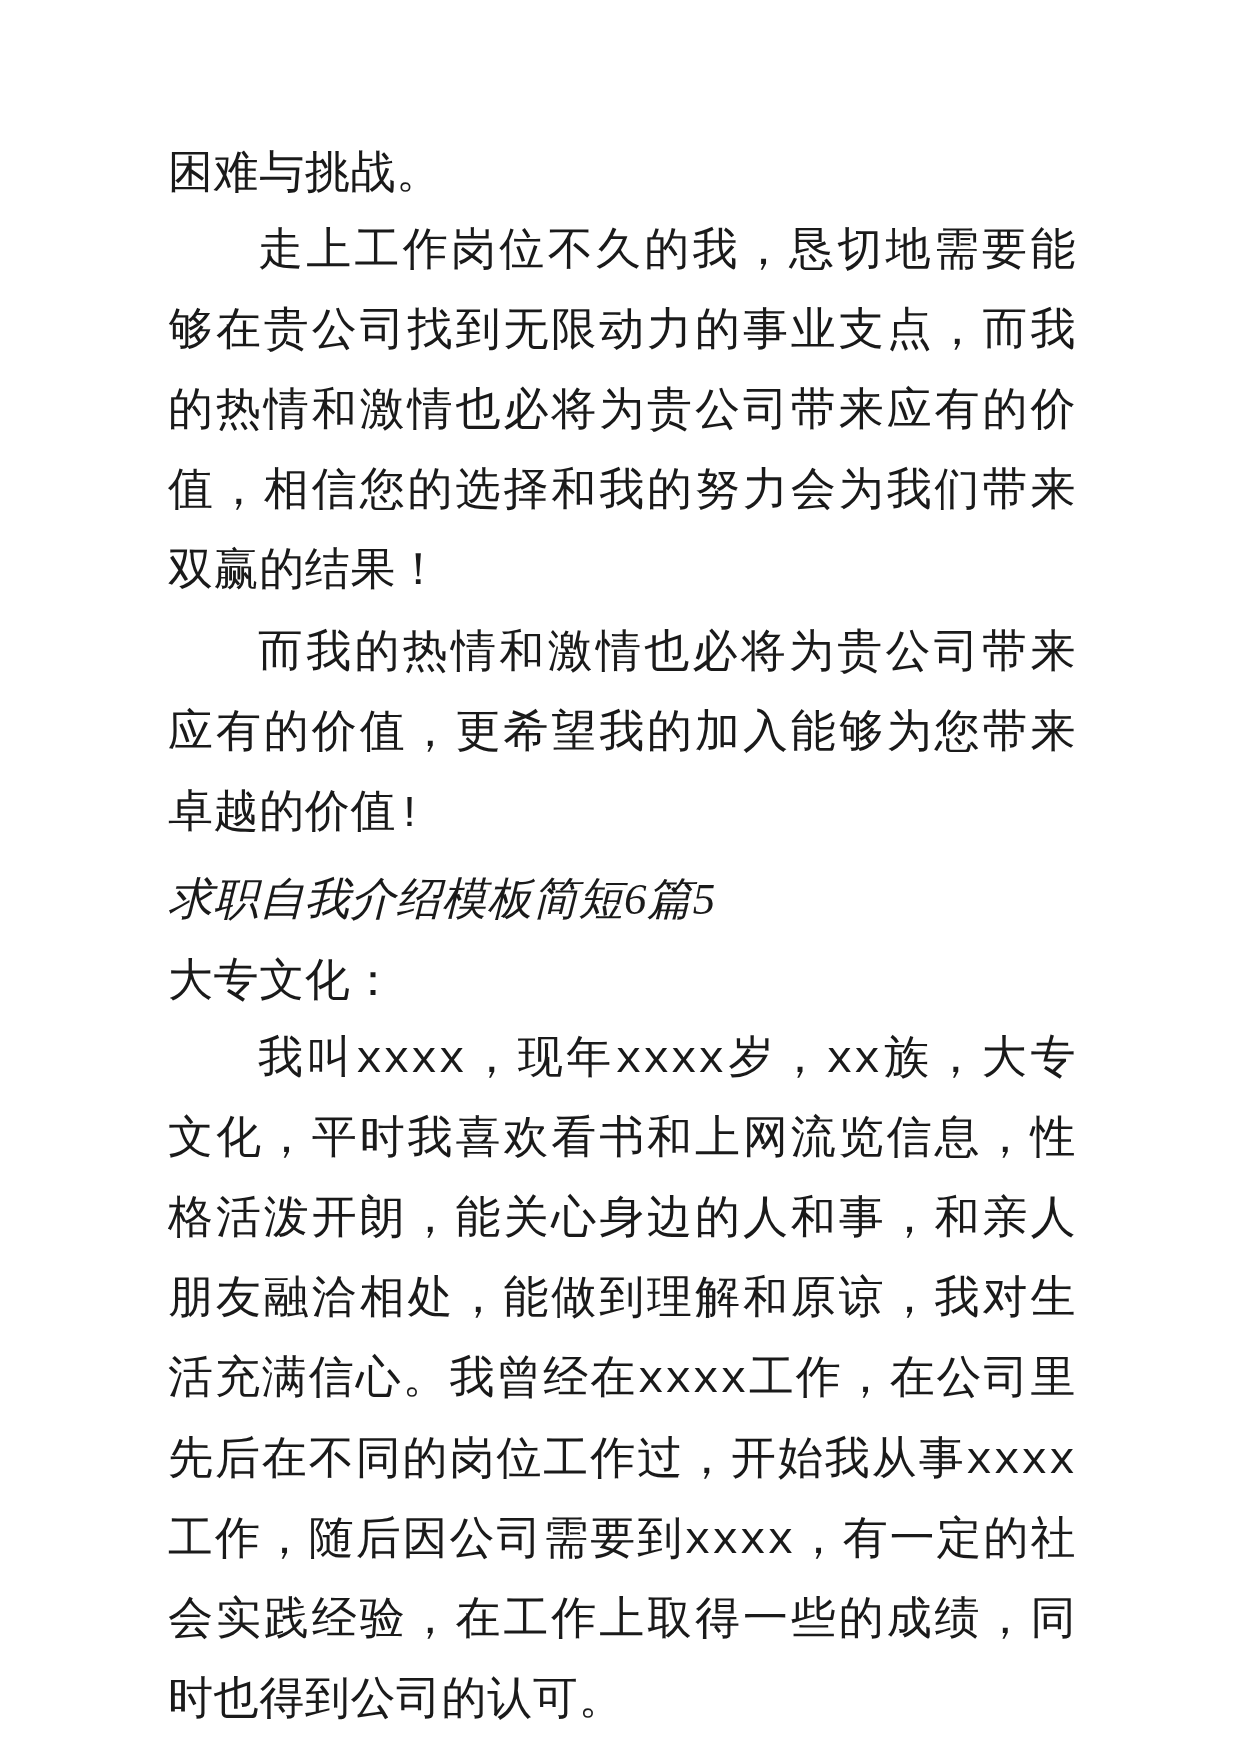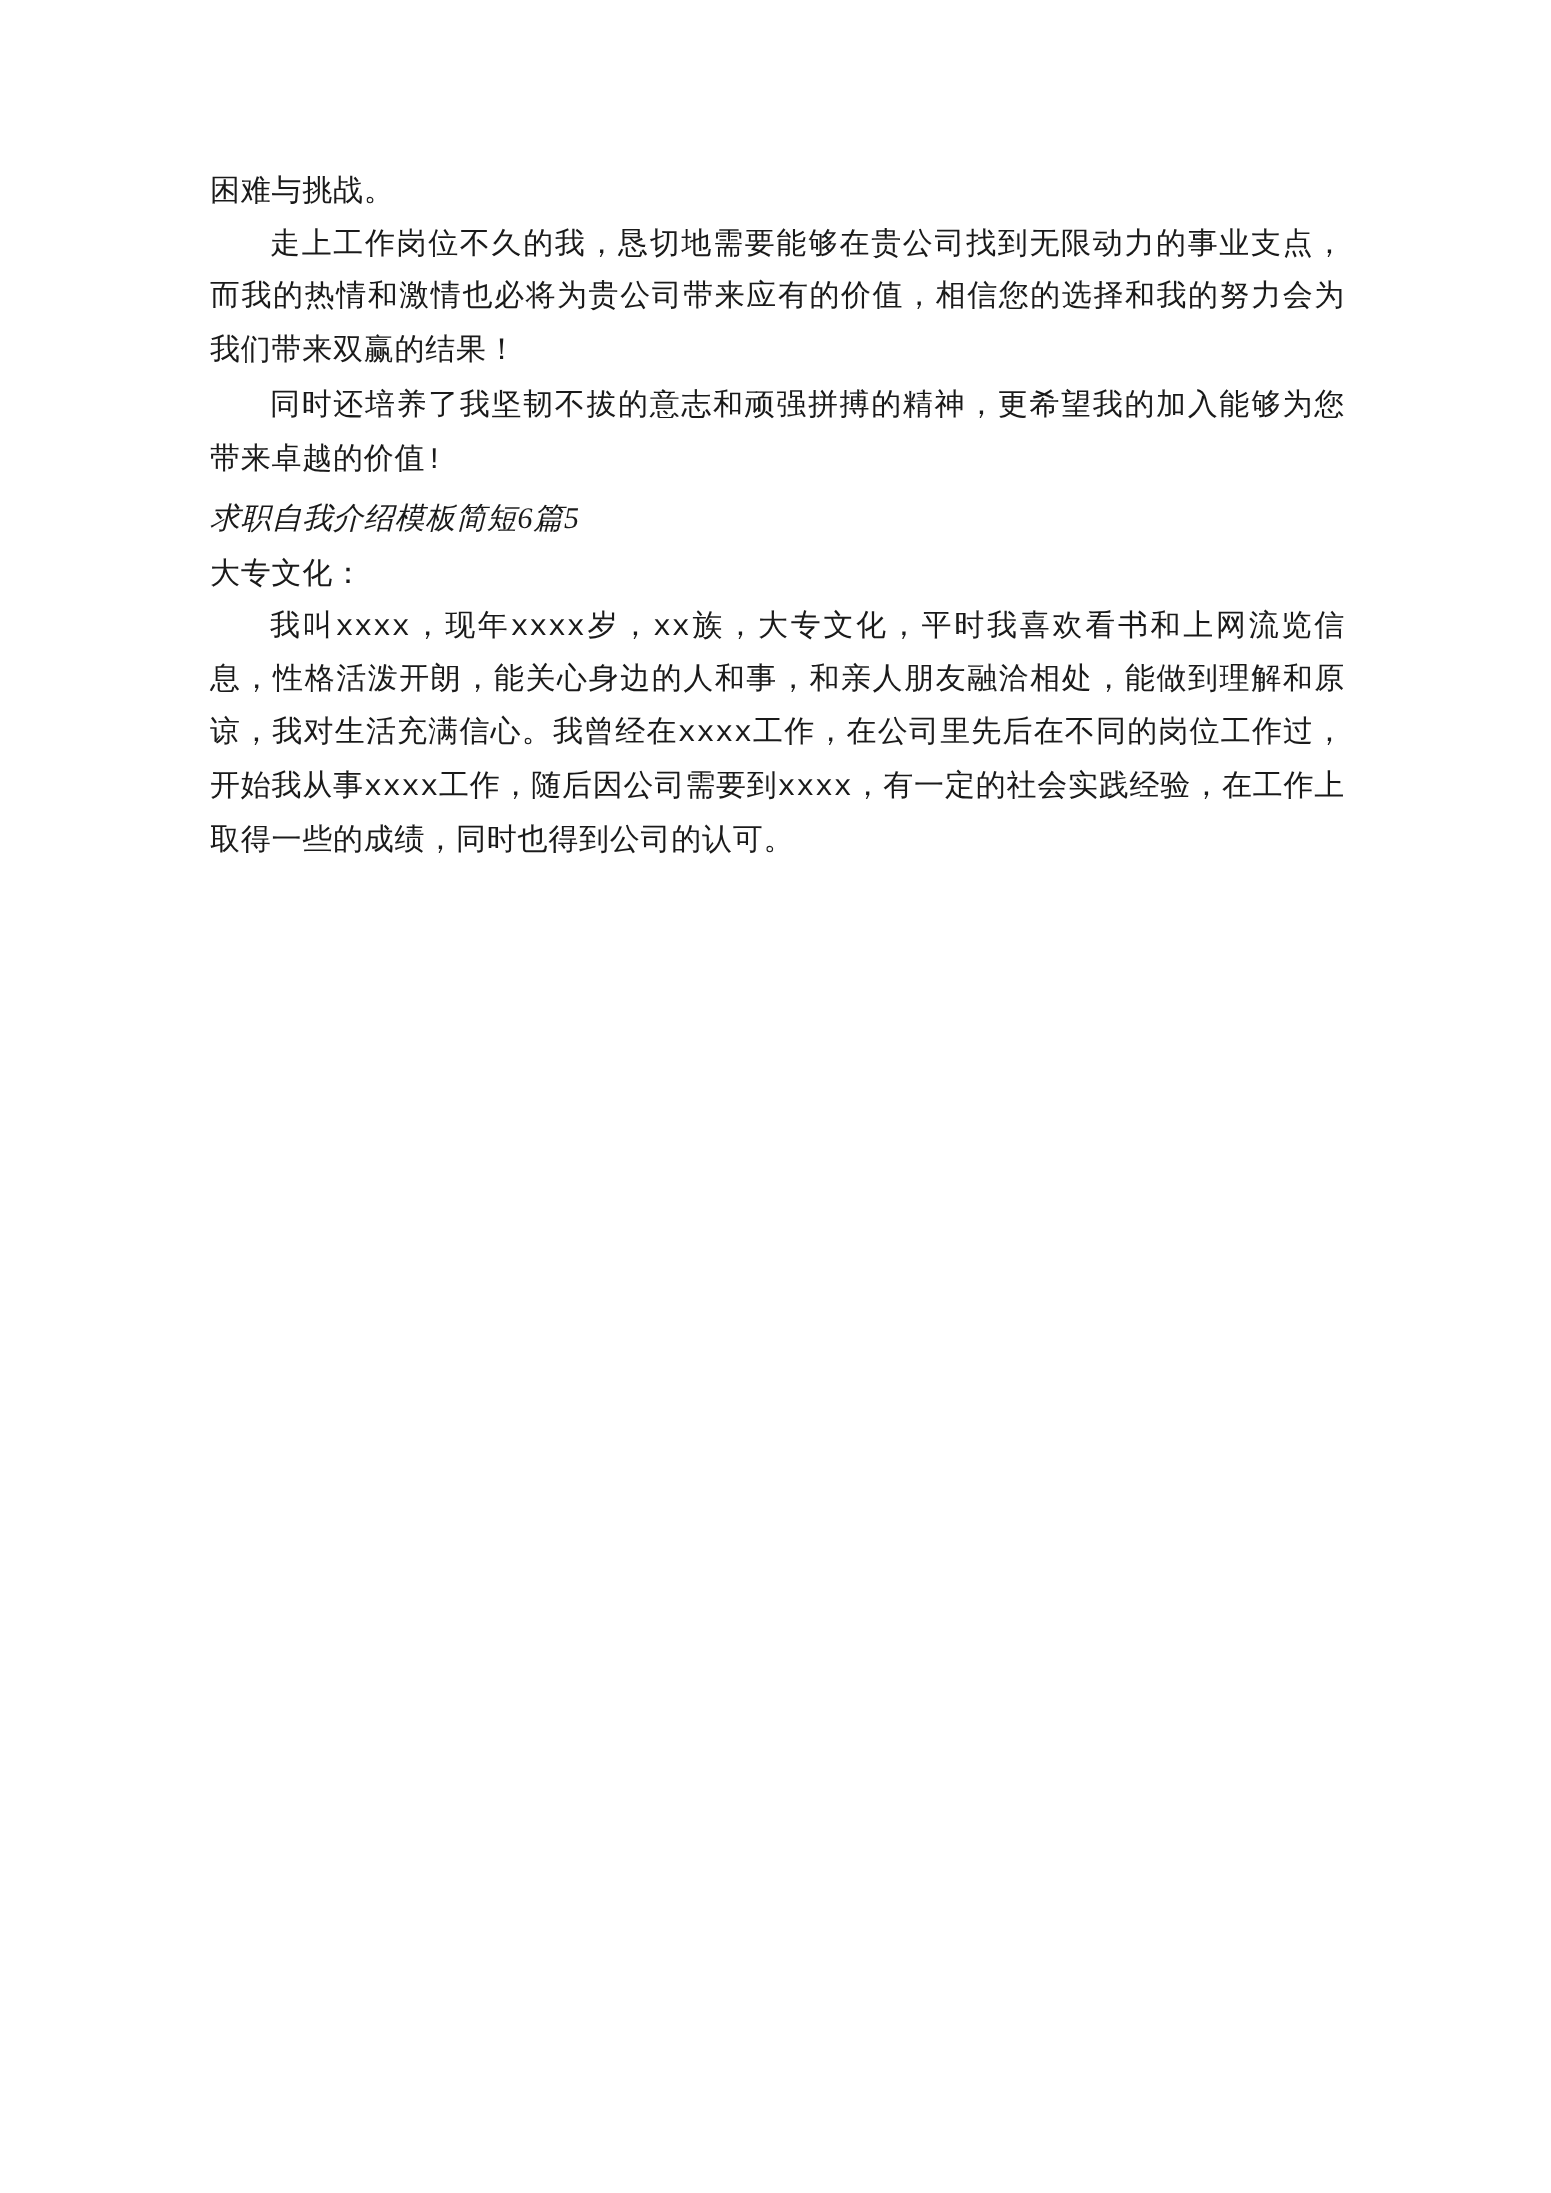--- a/index.html
+++ b/index.html
@@ -15,21 +15,21 @@
     position: relative;
     overflow: hidden;
   }
   .page {
     box-sizing: border-box;
     width: 1241px;
     height: 1754px;
     padding: 132px 165px 0 168px;
   }
   .doc-body {
-    font-size: 24px;
+    font-size: 45px;
     line-height: 1.78;
     letter-spacing: 0.6px;
     text-align: justify;
     text-justify: inter-ideograph;
   }
   p {
     margin: 0 0 1px 0;
   }
   .indent {
     text-indent: 2em;
@@ -44,18 +44,18 @@
     font-style: italic;
   }
 </style>
 </head>
 <body>
 
 <div class="page">
   <div class="doc-body">
     <p class="noindent">困难与挑战。</p>
     <p class="indent">走上工作岗位不久的我，恳切地需要能够在贵公司找到无限动力的事业支点，而我的热情和激情也必将为贵公司带来应有的价值，相信您的选择和我的努力会为我们带来双赢的结果！</p>
-    <p class="indent">同时还培养了我坚韧不拔的意志和顽强拼搏的精神，更希望我的加入能够为您带来卓越的价值!</p>
+    <p class="indent">而我的热情和激情也必将为贵公司带来应有的价值，更希望我的加入能够为您带来卓越的价值!</p>
     <p class="heading">求职自我介绍模板简短6篇5</p>
     <p class="noindent">大专文化：</p>
     <p class="indent">我叫xxxx，现年xxxx岁，xx族，大专文化，平时我喜欢看书和上网流览信息，性格活泼开朗，能关心身边的人和事，和亲人朋友融洽相处，能做到理解和原谅，我对生活充满信心。我曾经在xxxx工作，在公司里先后在不同的岗位工作过，开始我从事xxxx工作，随后因公司需要到xxxx，有一定的社会实践经验，在工作上取得一些的成绩，同时也得到公司的认可。</p>
   </div>
 </div>
 
 </body></html>

